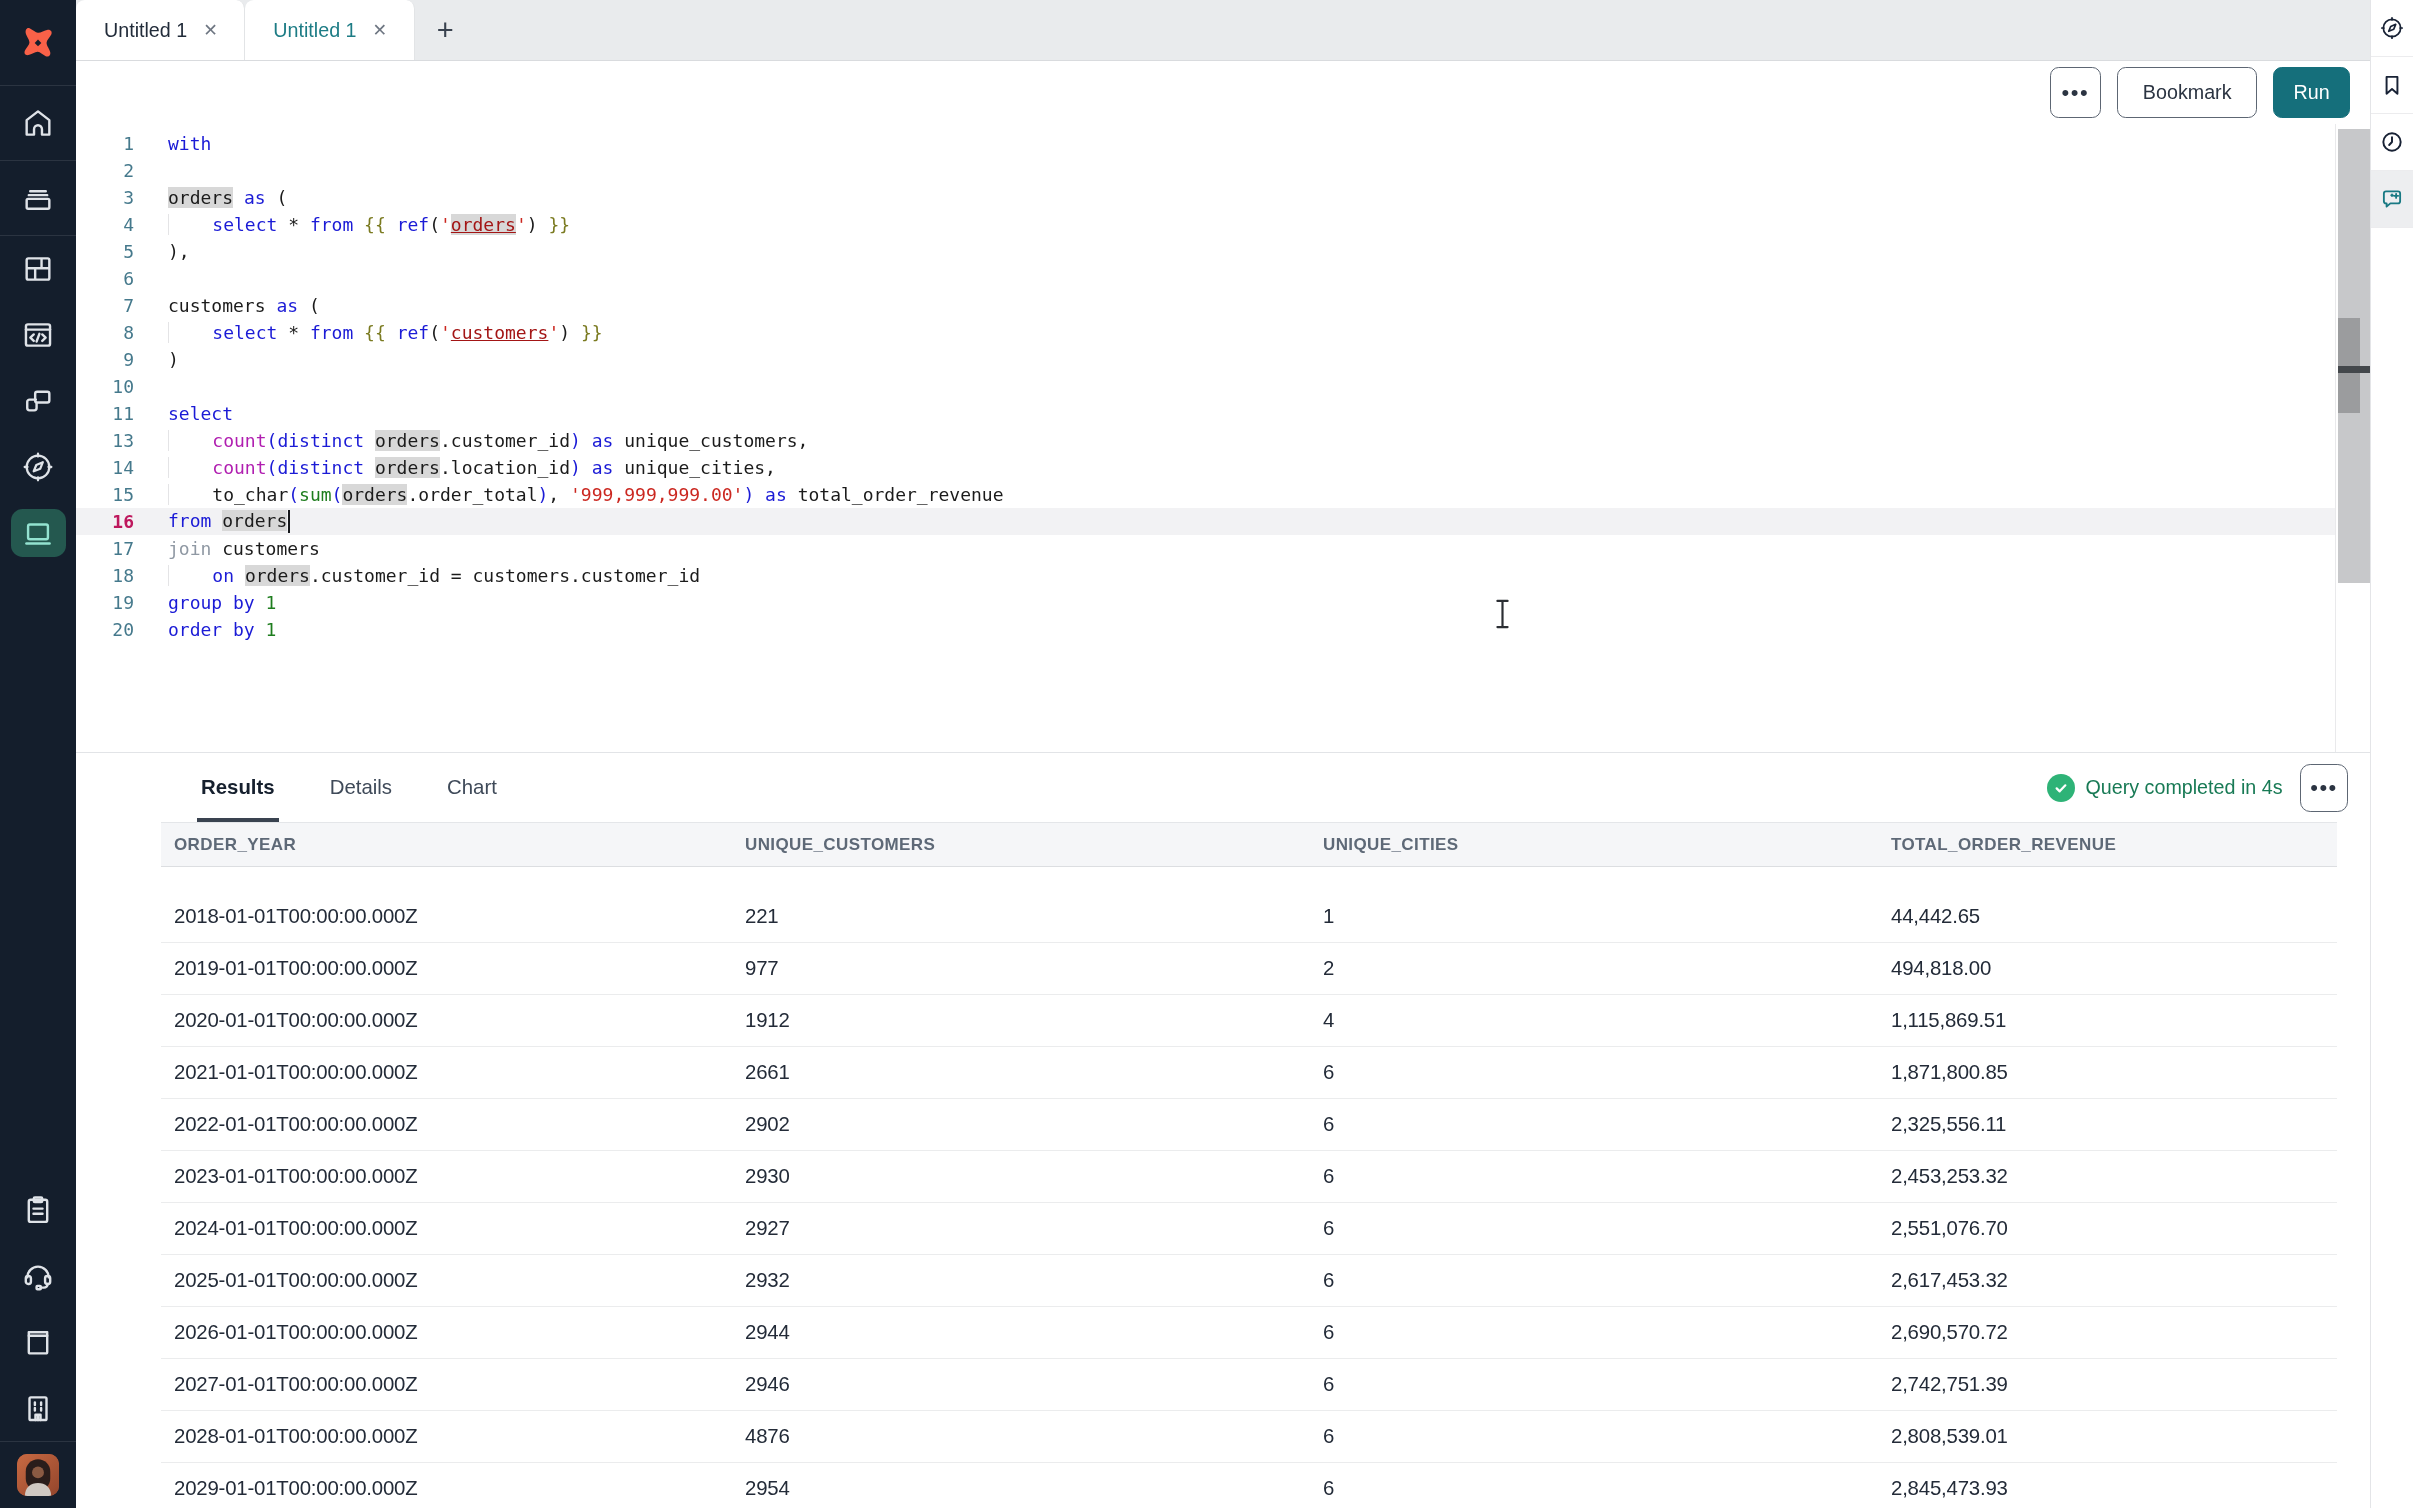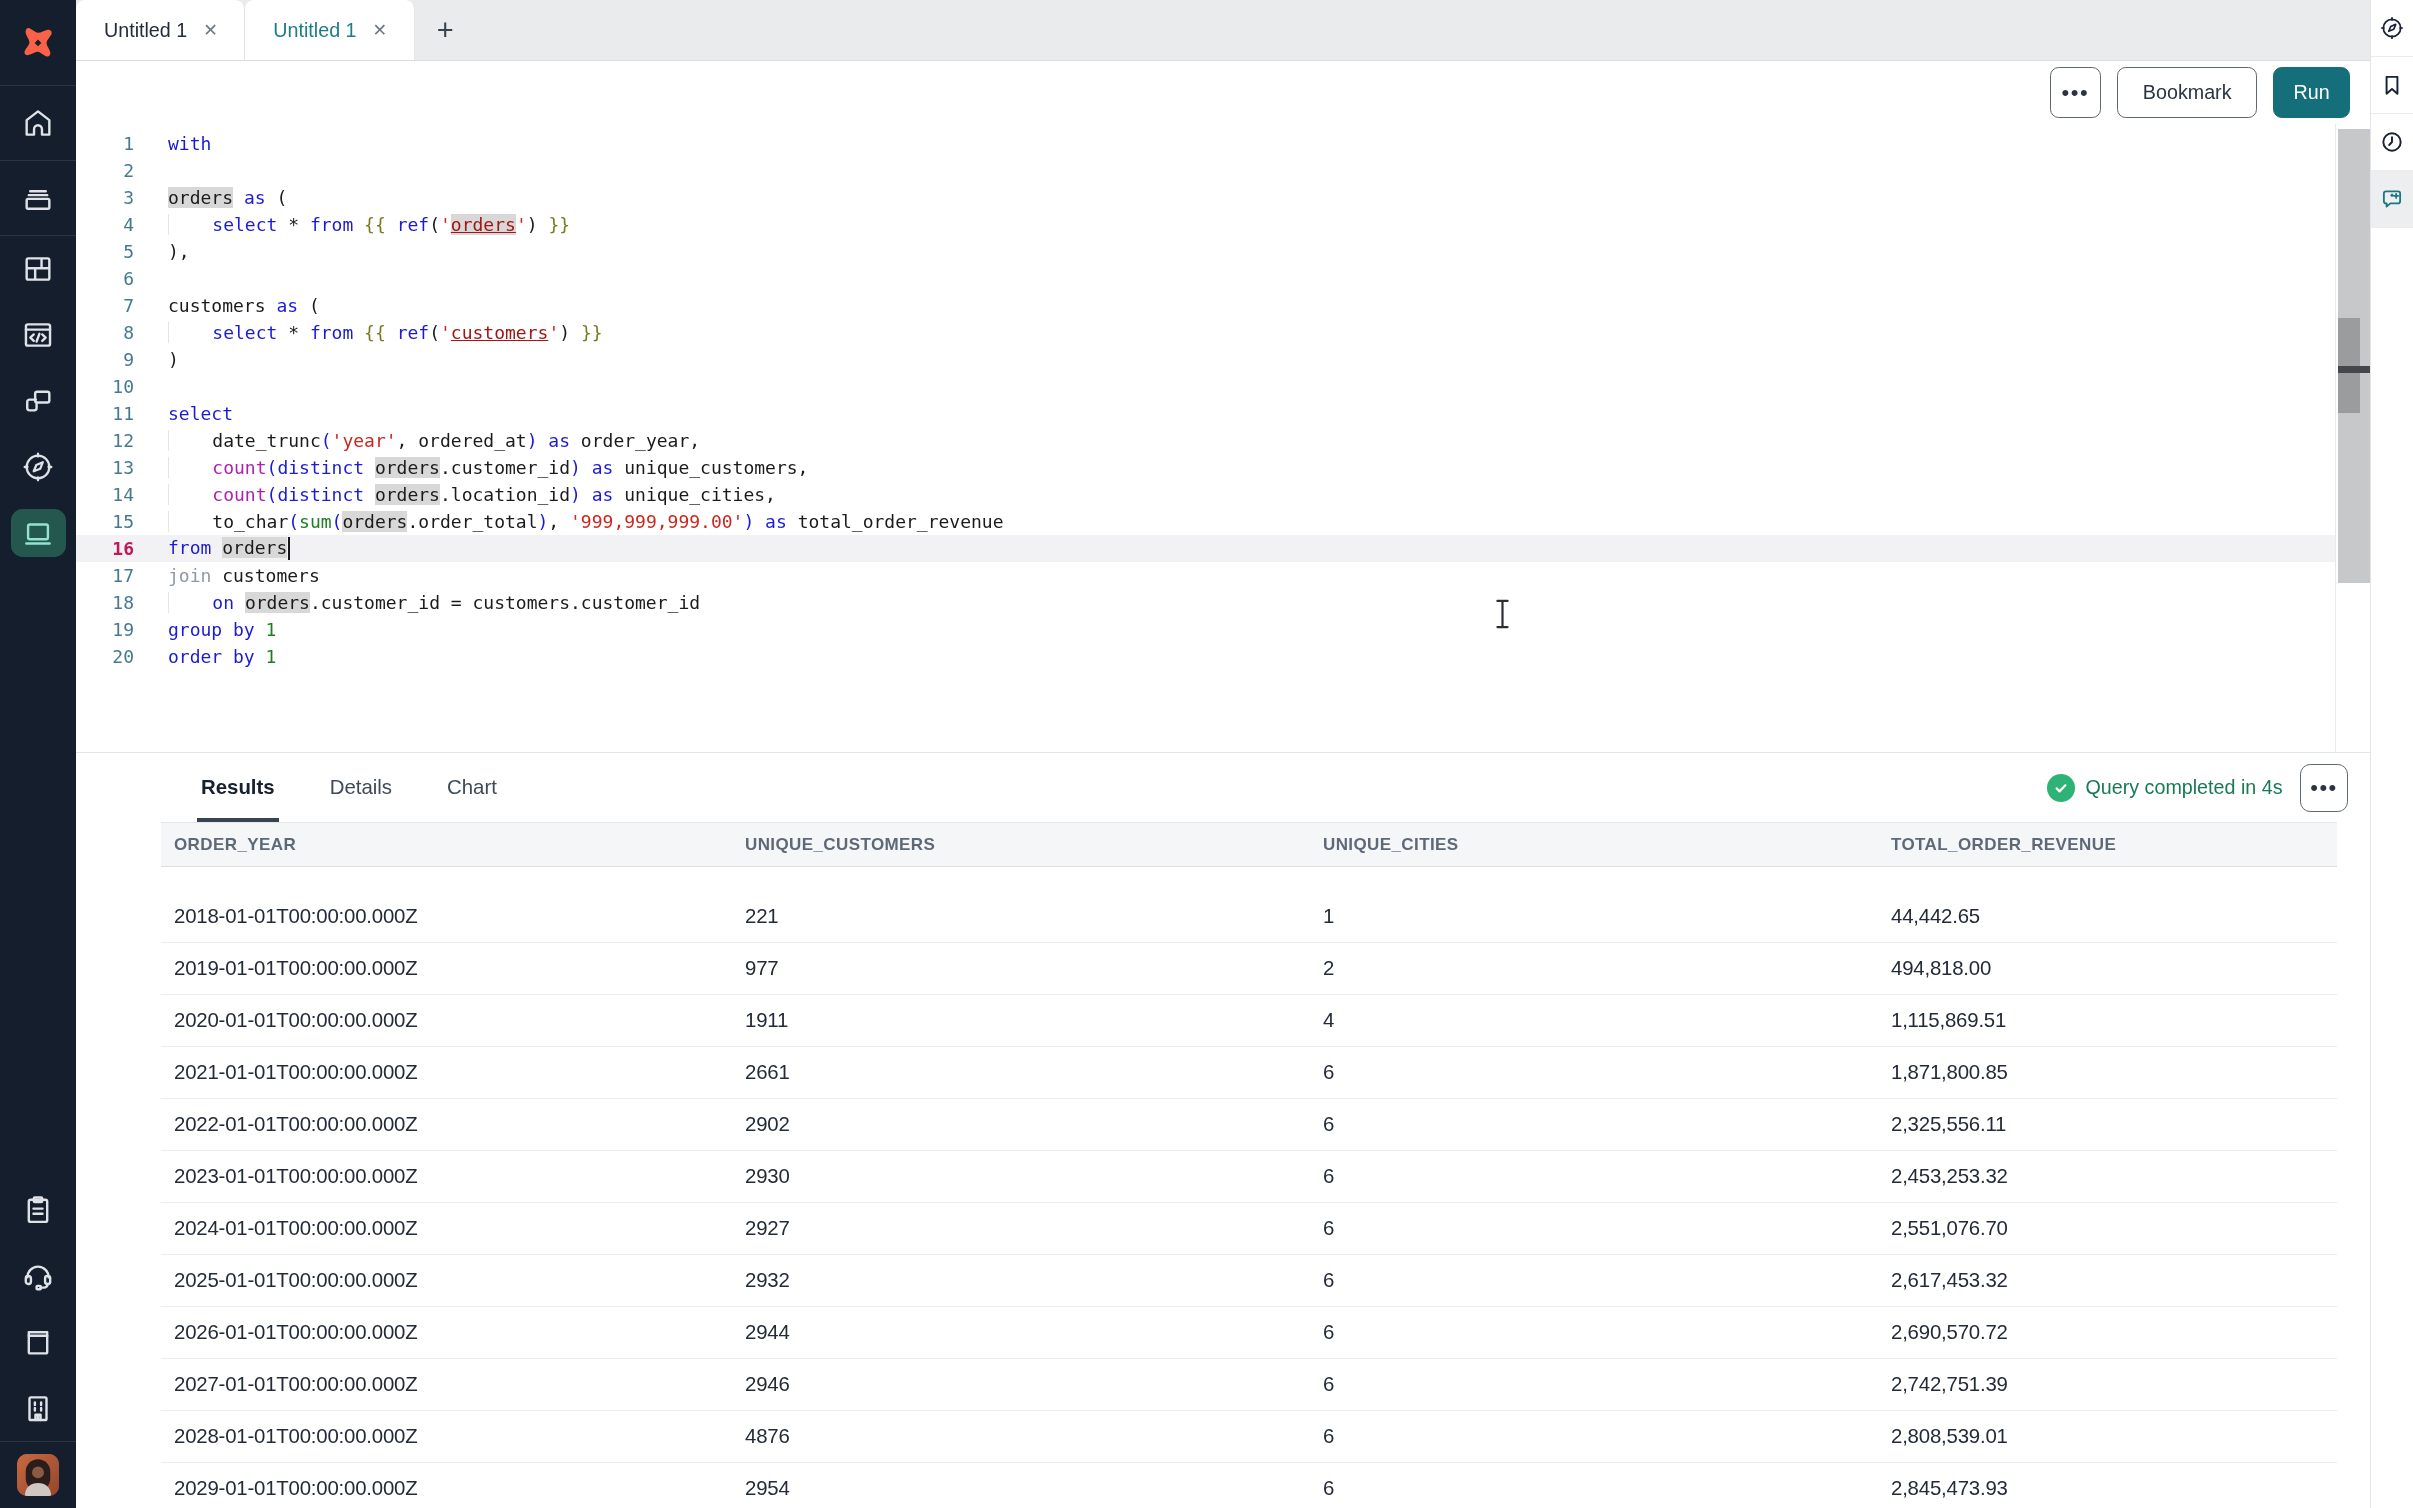--- a/index.html
+++ b/index.html
@@ -257,24 +257,20 @@
           </div>
           <div class="ed-line">
             <span class="ln">10</span>
             <span class="code"></span>
           </div>
           <div class="ed-line">
             <span class="ln">11</span>
             <span class="code"><span class="tk-k">select</span></span>
           </div>
           <div class="ed-line">
-            <span class="ln">12</span>
-            <span class="code"><span class="tk-i">    </span><span class="tk-p">date_trunc</span><span class="tk-k">(</span><span class="tk-s">'year'</span><span class="tk-p">, ordered_at</span><span class="tk-k">)</span><span class="tk-p"> </span><span class="tk-k">as</span><span class="tk-p"> order_year,</span></span>
-          </div>
-          <div class="ed-line">
             <span class="ln">13</span>
             <span class="code"><span class="tk-i">    </span><span class="tk-f">count</span><span class="tk-k">(</span><span class="tk-k">distinct</span><span class="tk-p"> </span><span class="tk-h">orders</span><span class="tk-p">.customer_id</span><span class="tk-k">)</span><span class="tk-p"> </span><span class="tk-k">as</span><span class="tk-p"> unique_customers,</span></span>
           </div>
           <div class="ed-line">
             <span class="ln">14</span>
             <span class="code"><span class="tk-i">    </span><span class="tk-f">count</span><span class="tk-k">(</span><span class="tk-k">distinct</span><span class="tk-p"> </span><span class="tk-h">orders</span><span class="tk-p">.location_id</span><span class="tk-k">)</span><span class="tk-p"> </span><span class="tk-k">as</span><span class="tk-p"> unique_cities,</span></span>
           </div>
           <div class="ed-line">
             <span class="ln">15</span>
             <span class="code"><span class="tk-i">    </span><span class="tk-p">to_char</span><span class="tk-k">(</span><span class="tk-g">sum</span><span class="tk-k">(</span><span class="tk-h">orders</span><span class="tk-p">.order_total</span><span class="tk-k">)</span><span class="tk-p">, </span><span class="tk-s">'999,999,999.00'</span><span class="tk-k">)</span><span class="tk-p"> </span><span class="tk-k">as</span><span class="tk-p"> total_order_revenue</span></span>
@@ -345,21 +341,21 @@
             <div class="td c3">44,442.65</div>
           </div>
           <div class="tr">
             <div class="td c0">2019-01-01T00:00:00.000Z</div>
             <div class="td c1">977</div>
             <div class="td c2">2</div>
             <div class="td c3">494,818.00</div>
           </div>
           <div class="tr">
             <div class="td c0">2020-01-01T00:00:00.000Z</div>
-            <div class="td c1">1911</div>
+            <div class="td c1">1912</div>
             <div class="td c2">4</div>
             <div class="td c3">1,115,869.51</div>
           </div>
           <div class="tr">
             <div class="td c0">2021-01-01T00:00:00.000Z</div>
             <div class="td c1">2661</div>
             <div class="td c2">6</div>
             <div class="td c3">1,871,800.85</div>
           </div>
           <div class="tr">

